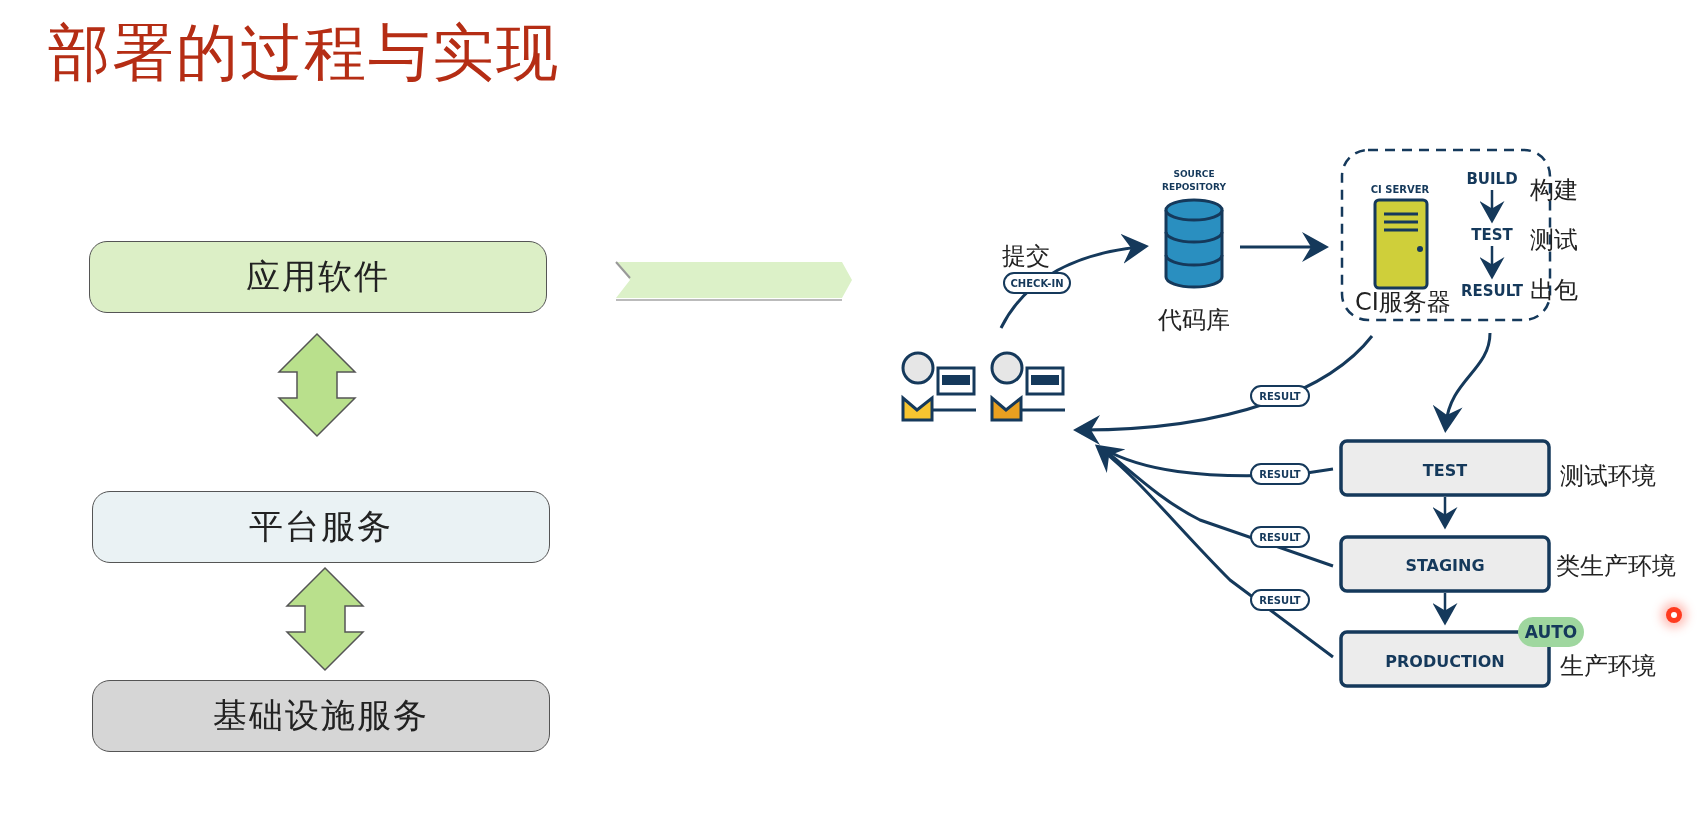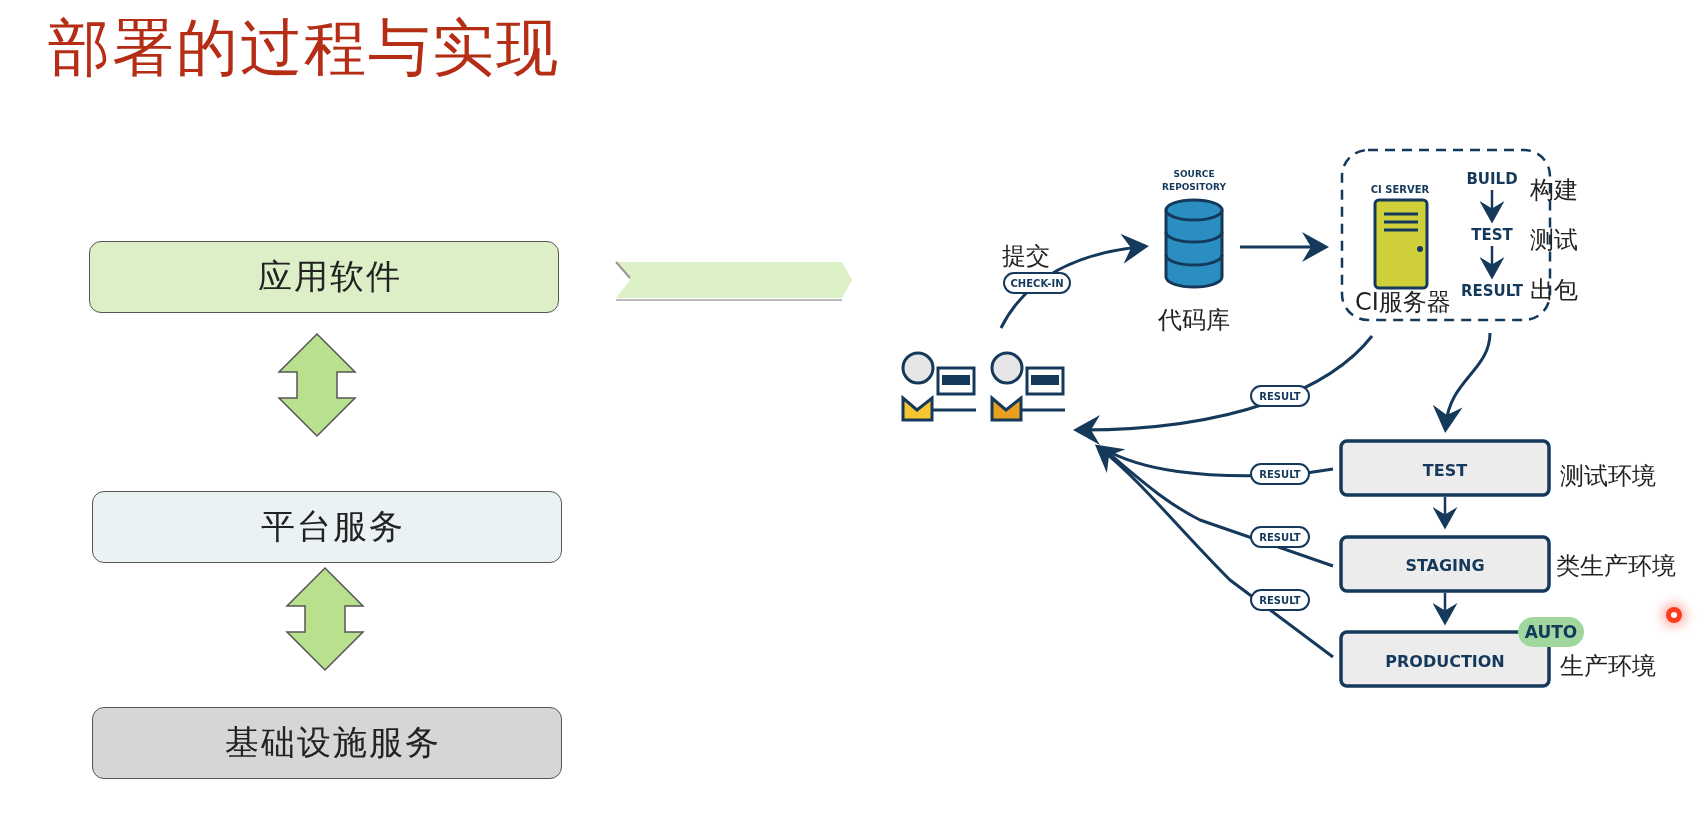--- a/index.html
+++ b/index.html
@@ -1,25 +1,25 @@
 <!DOCTYPE html>
 <html><head>
 <meta charset="utf-8">
 <style>
   html, body { margin:0; padding:0; background:#ffffff; }
   body { width:1707px; height:814px; position:relative; overflow:hidden;
          font-family:"DejaVu Sans", sans-serif; }
   .title { position:absolute; left:48px; top:22px; font-size:62px; color:#b52d14;
-           letter-spacing:2px; font-weight:normal; line-height:1;font-family:Liberation Mono, monospace; }
-  .layer { position:absolute; border:1.5px solid #555; border-radius:12px;
+           letter-spacing:2px; font-weight:normal; line-height:1; }
+  .layer { position:absolute; border:1.5px solid #555; border-radius:18px;
            display:flex; align-items:center; justify-content:center;
-           font-size:34px; color:#222; letter-spacing:2px;padding-left:12px; }
+           font-size:34px; color:#222; letter-spacing:2px; }
   .layer.app { left:89px; top:241px; width:456px; height:70px; background:#dcefc6; }
   .layer.plat { left:92px; top:491px; width:456px; height:70px; background:#eaf2f4; }
-  .layer.infra { left:92px; top:707px; width:456px; height:70px; background:#d6d6d6; }
+  .layer.infra { left:92px; top:680px; width:456px; height:70px; background:#d6d6d6; }
   .dbl-arrow { position:absolute; }
   .chevron { position:absolute; left:612px; top:258px; }
   svg text { font-family:"DejaVu Sans", sans-serif; }
   .cn { font-family:"DejaVu Sans", sans-serif; fill:#222; }
   .rec-dot { position:absolute; left:1666px; top:607px; width:16px; height:16px;
              border-radius:50%; background:#ff3b1f; box-shadow:0 0 10px 5px rgba(255,80,60,0.35); }
   .rec-dot::after { content:""; position:absolute; left:5px; top:5px; width:6px; height:6px; border-radius:50%; background:#fff; }
 </style>
 </head>
 <body>

